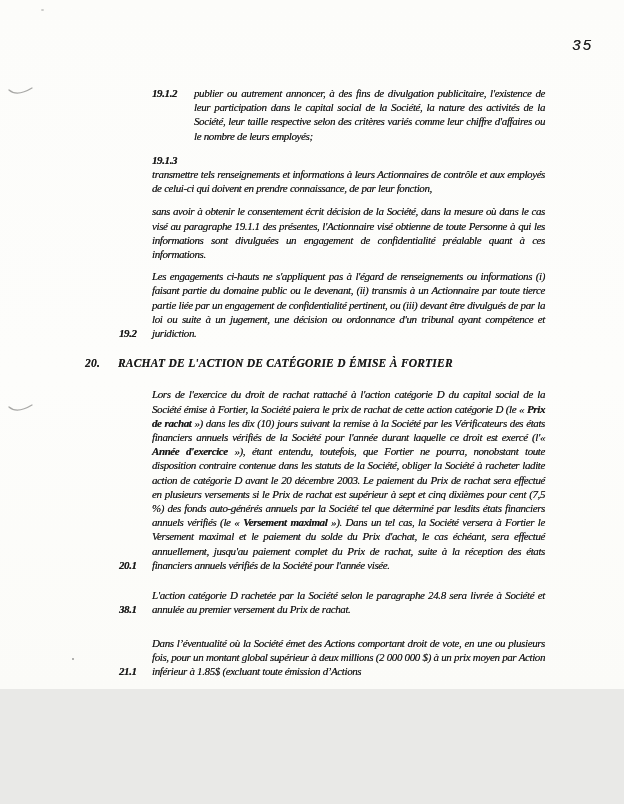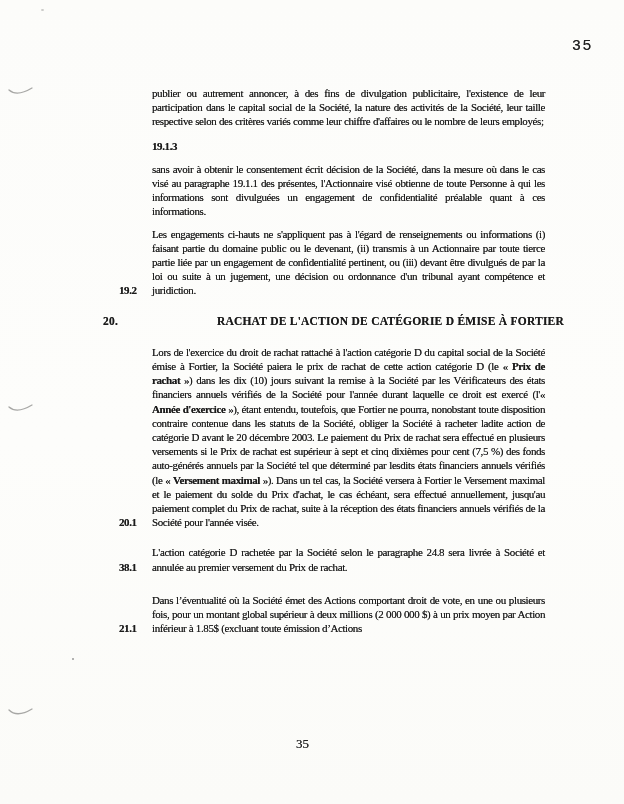--- a/index.html
+++ b/index.html
@@ -3,26 +3,27 @@
 <meta charset="utf-8">
 <style>
   html, body {
     margin: 0;
     padding: 0;
     background: #e9e9e7;
   }
   .page {
     position: relative;
     width: 624px;
-    height: 804px;
+    height: 689px;
     margin: 0 auto;
     background: linear-gradient(180deg, #fcfcfa 0%, #fdfdfb 55%, #fbfbf8 100%);
     font-family: "Liberation Serif", serif;
     color: #1b1b1b;
     overflow: hidden;
+    font-style: italic;
   }
   
   .page {
     text-shadow: 0 0 0.45px rgba(25,25,25,0.75);
   }
   .pageno-top {
     position: absolute;
     top: 36px;
     right: 31px;
     font-family: "Liberation Sans", sans-serif;
@@ -69,21 +70,20 @@
   .c2.tight  { }
   .c2.after  { margin-bottom: 19px; }
   .c2.final  { margin-bottom: 1px; }
 
   
   .h1row {
     margin: 0 60px 17px 85px;
     font-weight: bold;
     font-size: 11.5px;
     letter-spacing: 0.2px;
-    text-align: right;
   }
   .h1row .num { width: 33px; }
   .h1row .title { flex: 1 1 auto; }
   .h1row.h21 { margin-bottom: 12px; }
 
   
   .margin-mark {
     position: absolute;
     left: 8px;
     width: 26px;
@@ -118,25 +118,27 @@
   </svg>
   <svg class="margin-mark m3" viewBox="0 0 26 14">
     <path d="M1 5 Q 9 13 24 4" stroke="#8b8b89" stroke-width="1.3" fill="none" stroke-linecap="round"></path>
   </svg>
 
   <div class="speck speck-21"></div>
 
   <div class="content">
 
     <div class="row c3">
+      <div class="num">19.1.2</div>
       <div class="txt">publier ou autrement annoncer, à des fins de divulgation publicitaire, l'existence de leur participation dans le capital social de la Société, la nature des activités de la Société, leur taille respective selon des critères variés comme leur chiffre d'affaires ou le nombre de leurs employés;</div>
     </div>
 
     <div class="row c3 last">
       <div class="num">19.1.3</div>
+      <div class="txt">transmettre tels renseignements et informations à leurs Actionnaires de contrôle et aux employés de celui-ci qui doivent en prendre connaissance, de par leur fonction,</div>
     </div>
 
     <div class="closing">sans avoir à obtenir le consentement écrit décision de la Société, dans la mesure où dans le cas visé au paragraphe 19.1.1 des présentes, l'Actionnaire visé obtienne de toute Personne à qui les informations sont divulguées un engagement de confidentialité préalable quant à ces informations.</div>
 
     <div class="row c2">
       <div class="num">19.2</div>
       <div class="txt">Les engagements ci-hauts ne s'appliquent pas à l'égard de renseignements ou informations (i) faisant partie du domaine public ou le devenant, (ii) transmis à un Actionnaire par toute tierce partie liée par un engagement de confidentialité pertinent, ou (iii) devant être divulgués de par la loi ou suite à un jugement, une décision ou ordonnance d'un tribunal ayant compétence et juridiction.</div>
     </div>
 
     <div class="row h1row">

